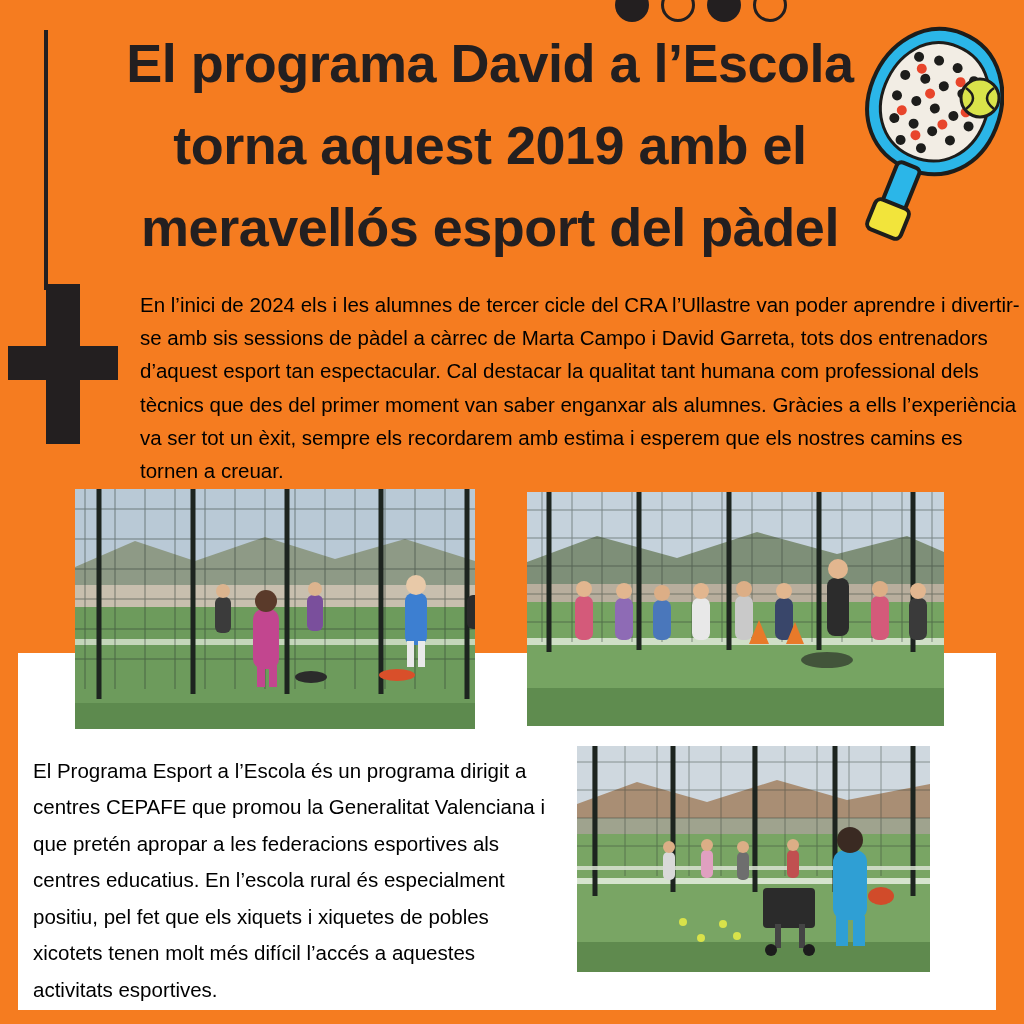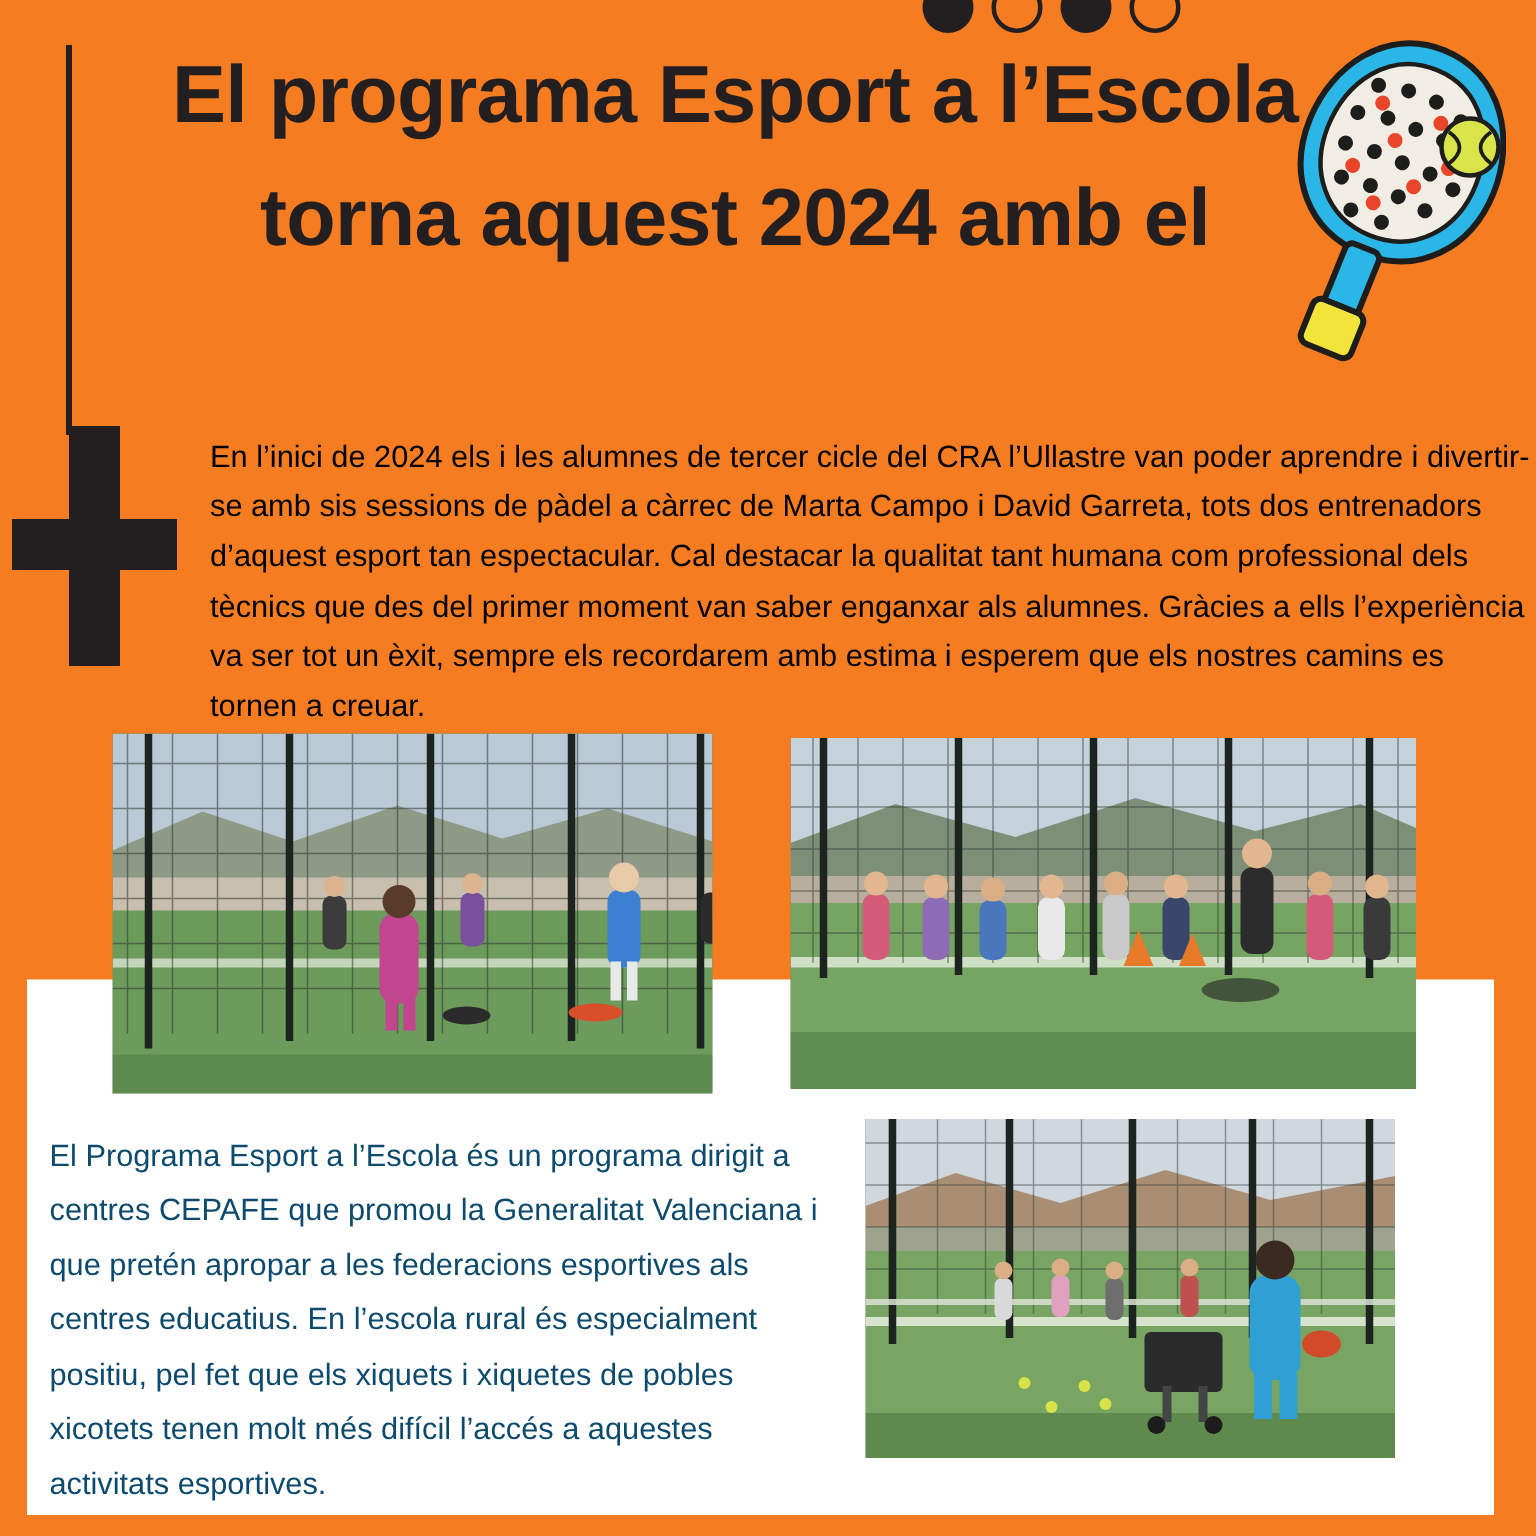--- a/index.html
+++ b/index.html
@@ -54,21 +54,21 @@
   #photo-group      { left:527px; top:492px; width:417px; height:234px; }
   #photo-trainer    { left:577px; top:746px; width:353px; height:226px; }
 
   
   .panel {
     position:absolute; left:18px; top:653px; width:978px; height:357px;
     background:#ffffff;
   }
   .panel-text {
     position:absolute; left:33px; top:753px; width:525px;
-    font-size:20.5px; line-height:1.78; color:#0c4a6e;
+    font-size:20.5px; line-height:1.78; color:#000000;
   }
 </style>
 </head>
 <body>
 
 <div class="poster">
 
   <div class="dots">
     <span class="dot solid"></span>
     <span class="dot hollow"></span>
@@ -77,22 +77,23 @@
   </div>
 
   <div class="vrule"></div>
 
   <div class="plus">
     <div class="bar-h"></div>
     <div class="bar-v"></div>
   </div>
 
   <h1 class="headline">
-    <span class="line">El programa Esport a l’Escola</span>
-    <span class="line">torna aquest 2024 amb el</span>
+    <span class="line">El programa David a l’Escola</span>
+    <span class="line">torna aquest 2019 amb el</span>
+    <span class="line">meravellós esport del pàdel</span>
   </h1>
 
   <div class="racket">
     <svg viewBox="0 0 160 230" xmlns="http://www.w3.org/2000/svg">
       <g transform="rotate(22 80 110)">
         <path d="M80 6 C122 6 146 44 146 82 C146 122 120 152 80 152 C40 152 14 122 14 82 C14 44 38 6 80 6 Z" fill="#2BB6E8" stroke="#1d1d1b" stroke-width="4"></path>
         <path d="M80 20 C114 20 133 50 133 82 C133 114 112 139 80 139 C48 139 27 114 27 82 C27 50 46 20 80 20 Z" fill="#F2EDE4" stroke="#1d1d1b" stroke-width="3"></path>
         <g fill="#1d1d1b">
           <circle cx="48" cy="44" r="5"></circle>
             <circle cx="68" cy="40" r="5"></circle>

